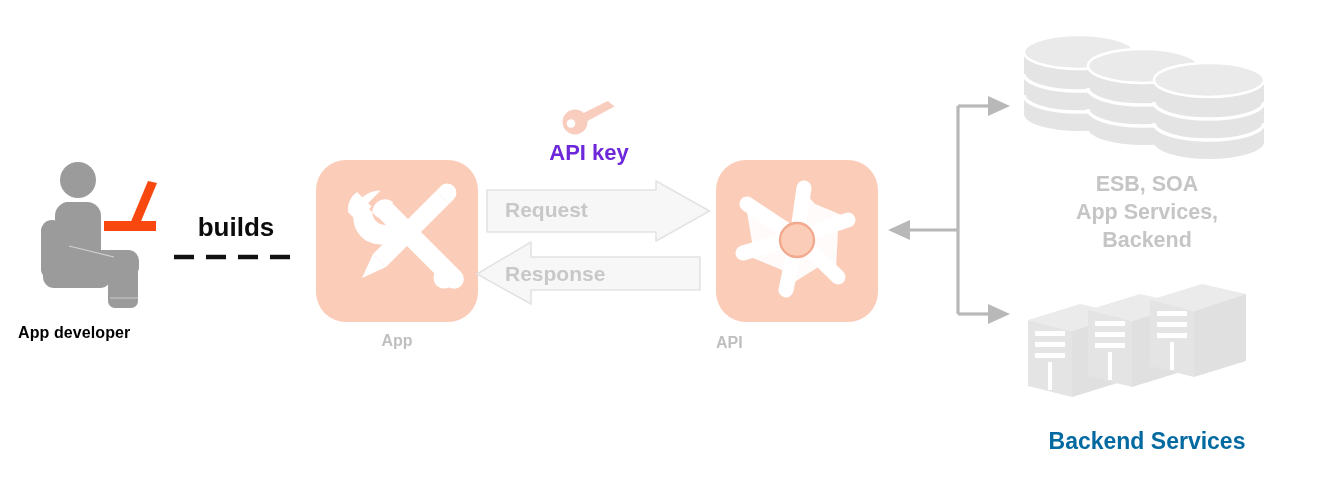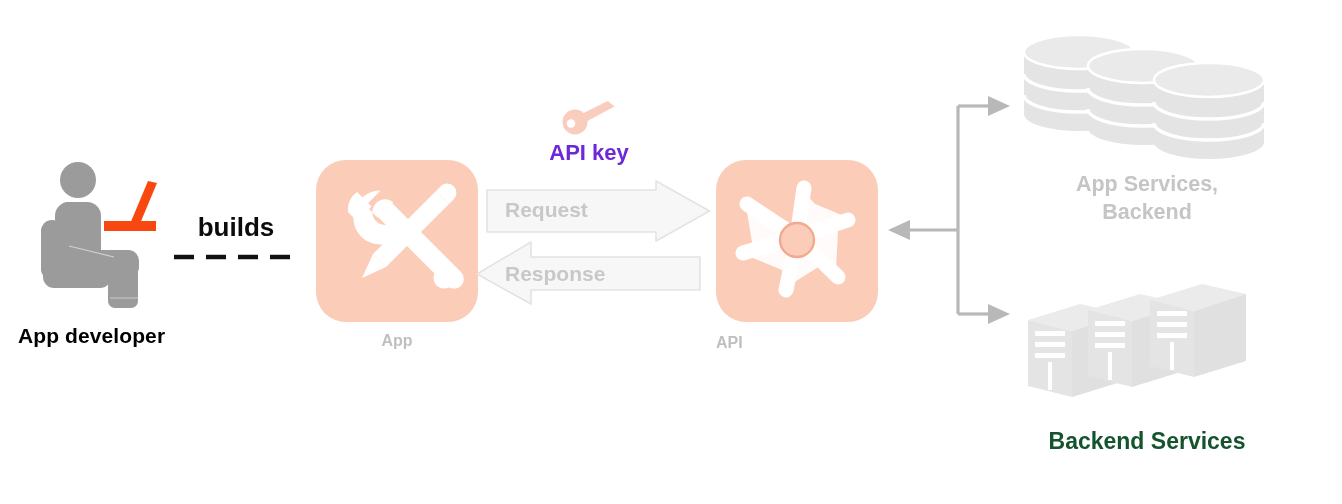--- a/index.html
+++ b/index.html
@@ -17,21 +17,21 @@
     height: 504px;
     background: #ffffff;
     overflow: hidden;
   }
   .abs { position: absolute; }
 
   
   #dev-figure { left: 38px; top: 158px; width: 140px; height: 150px; }
   #dev-label {
     left: 18px; top: 324px; width: 200px;
-    font-size: 21px; font-weight: bold; color: #000000;
+    font-size: 16px; font-weight: bold; color: #000000;
     letter-spacing: 0.1px;
     white-space: nowrap;
   }
 
   
   #builds-label {
     left: 176px; top: 212px; width: 120px;
     font-size: 26px; font-weight: bold; color: #0b0b0b;
     text-align: center; white-space: nowrap;
   }
@@ -84,21 +84,21 @@
   #db-label {
     left: 1012px; top: 170px; width: 270px;
     text-align: center; font-size: 21.5px; font-weight: bold; color: #c5c5c5;
     line-height: 28px;
   }
 
   
   #srv-icon { left: 1028px; top: 282px; width: 240px; height: 118px; }
   #srv-label {
     left: 992px; top: 428px; width: 310px;
-    text-align: center; font-size: 23px; font-weight: bold; color: #14532d;
+    text-align: center; font-size: 23px; font-weight: bold; color: #0369a1;
     white-space: nowrap;
   }
 </style>
 </head>
 <body>
 
 <div id="canvas">
 
   <div class="abs" id="dev-figure">
     <svg width="140" height="150" viewBox="0 0 140 150" xmlns="http://www.w3.org/2000/svg">
@@ -233,20 +233,21 @@
           <path d="M0 57 a55 17 0 0 0 110 0" fill="none" stroke="#ffffff" stroke-width="3.4"></path>
           <ellipse cx="55" cy="14" rx="55" ry="17" fill="none" stroke="#ffffff" stroke-width="2.6"></ellipse>
         </g>
       </defs>
       <use href="#cyl" x="2" y="2"></use>
       <use href="#cyl" x="66" y="16"></use>
       <use href="#cyl" x="132" y="30"></use>
     </svg>
   </div>
   <div class="abs" id="db-label">
+    <div>ESB, SOA</div>
     <div>App Services,</div>
     <div>Backend</div>
   </div>
 
   <div class="abs" id="srv-icon">
     <svg width="240" height="118" viewBox="0 0 240 118" xmlns="http://www.w3.org/2000/svg">
       <defs>
         <g id="rack">
 
           <path d="M0 16 L52 0 L96 10 L44 27 Z" fill="#ebebeb"></path>

